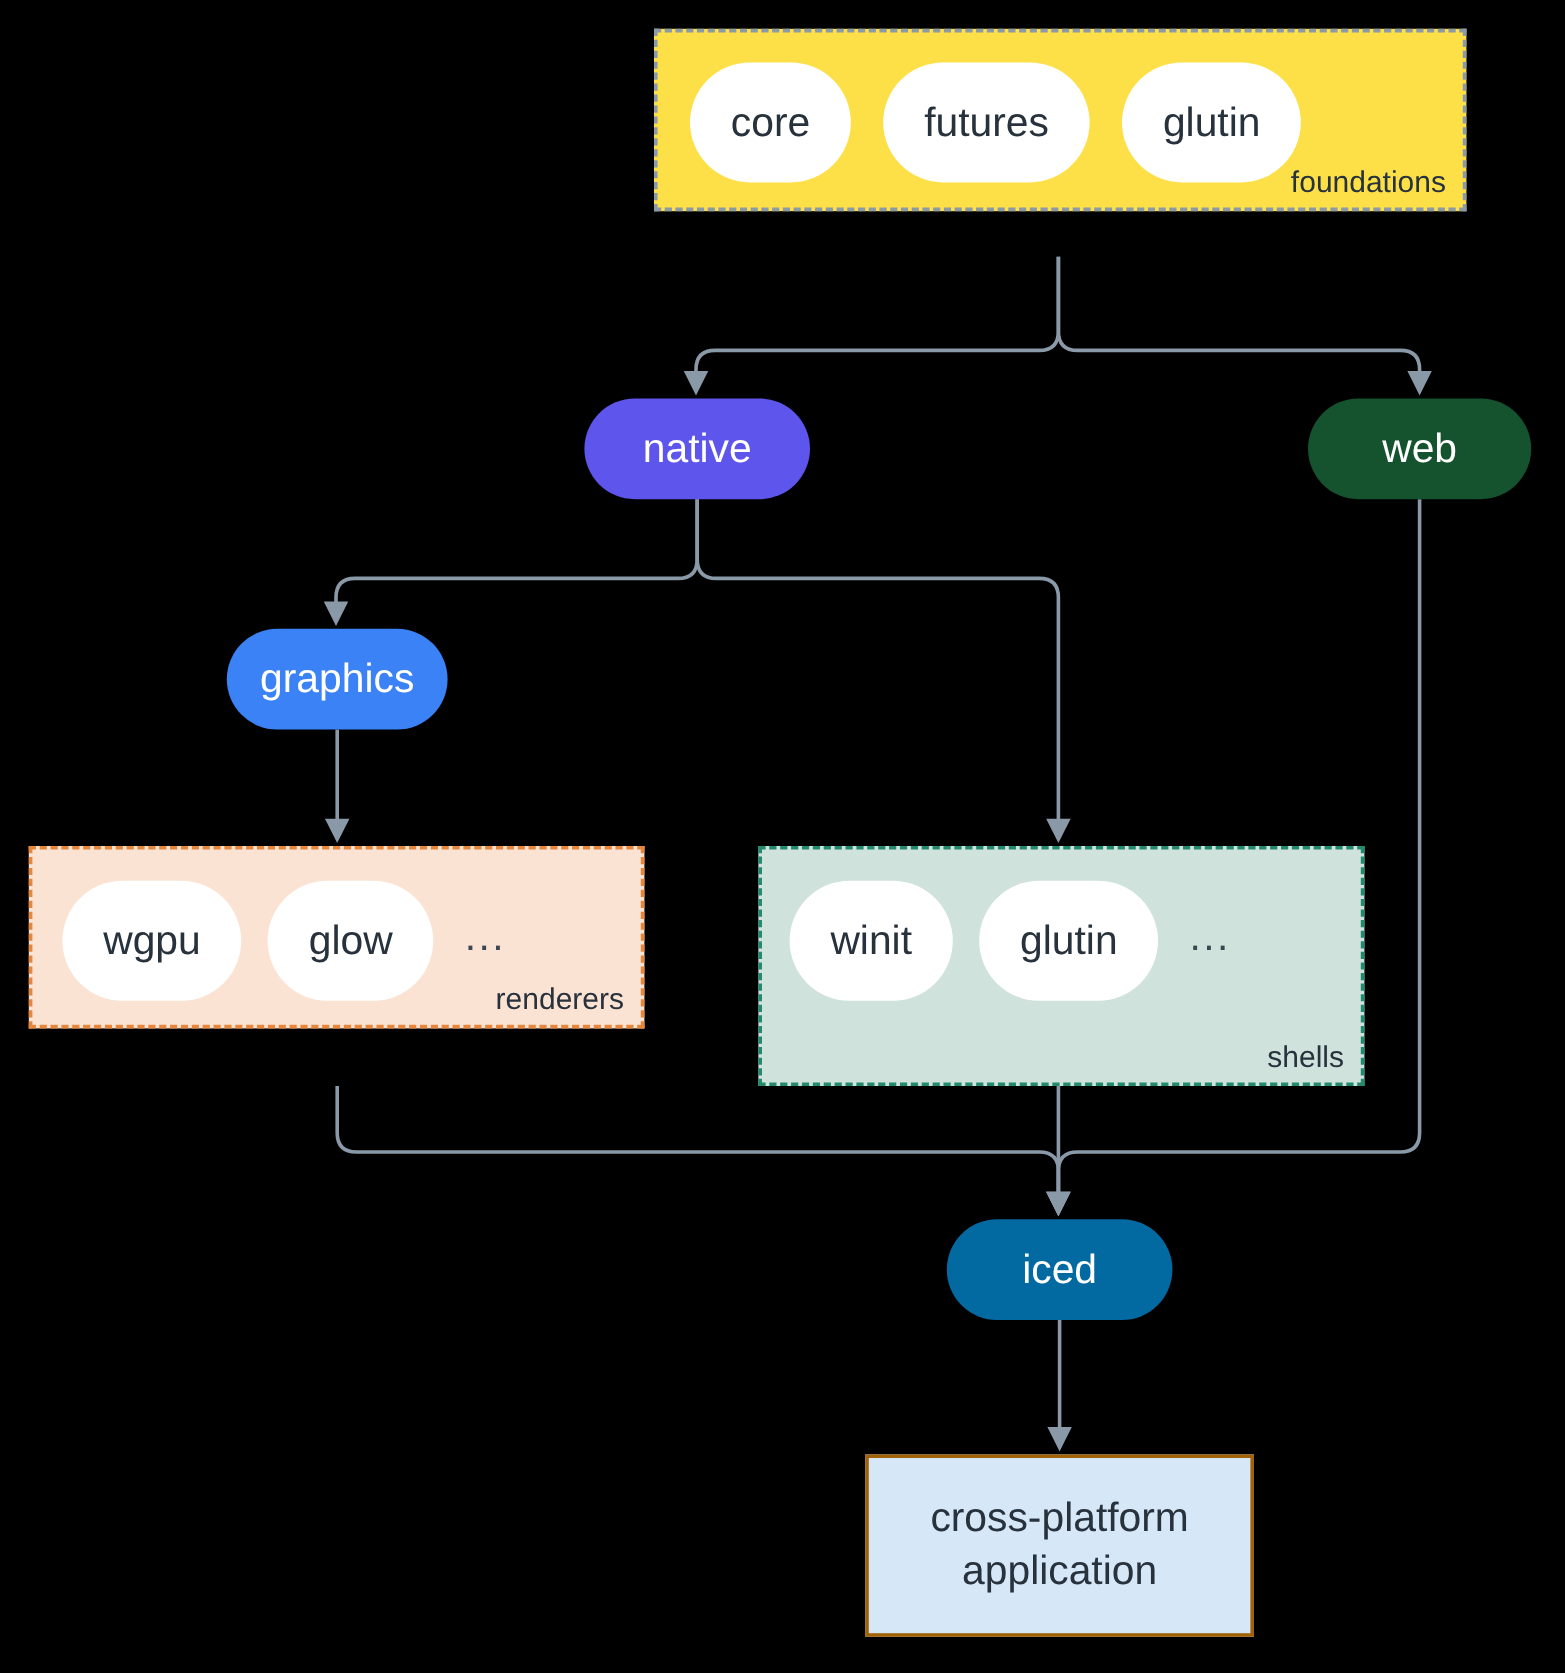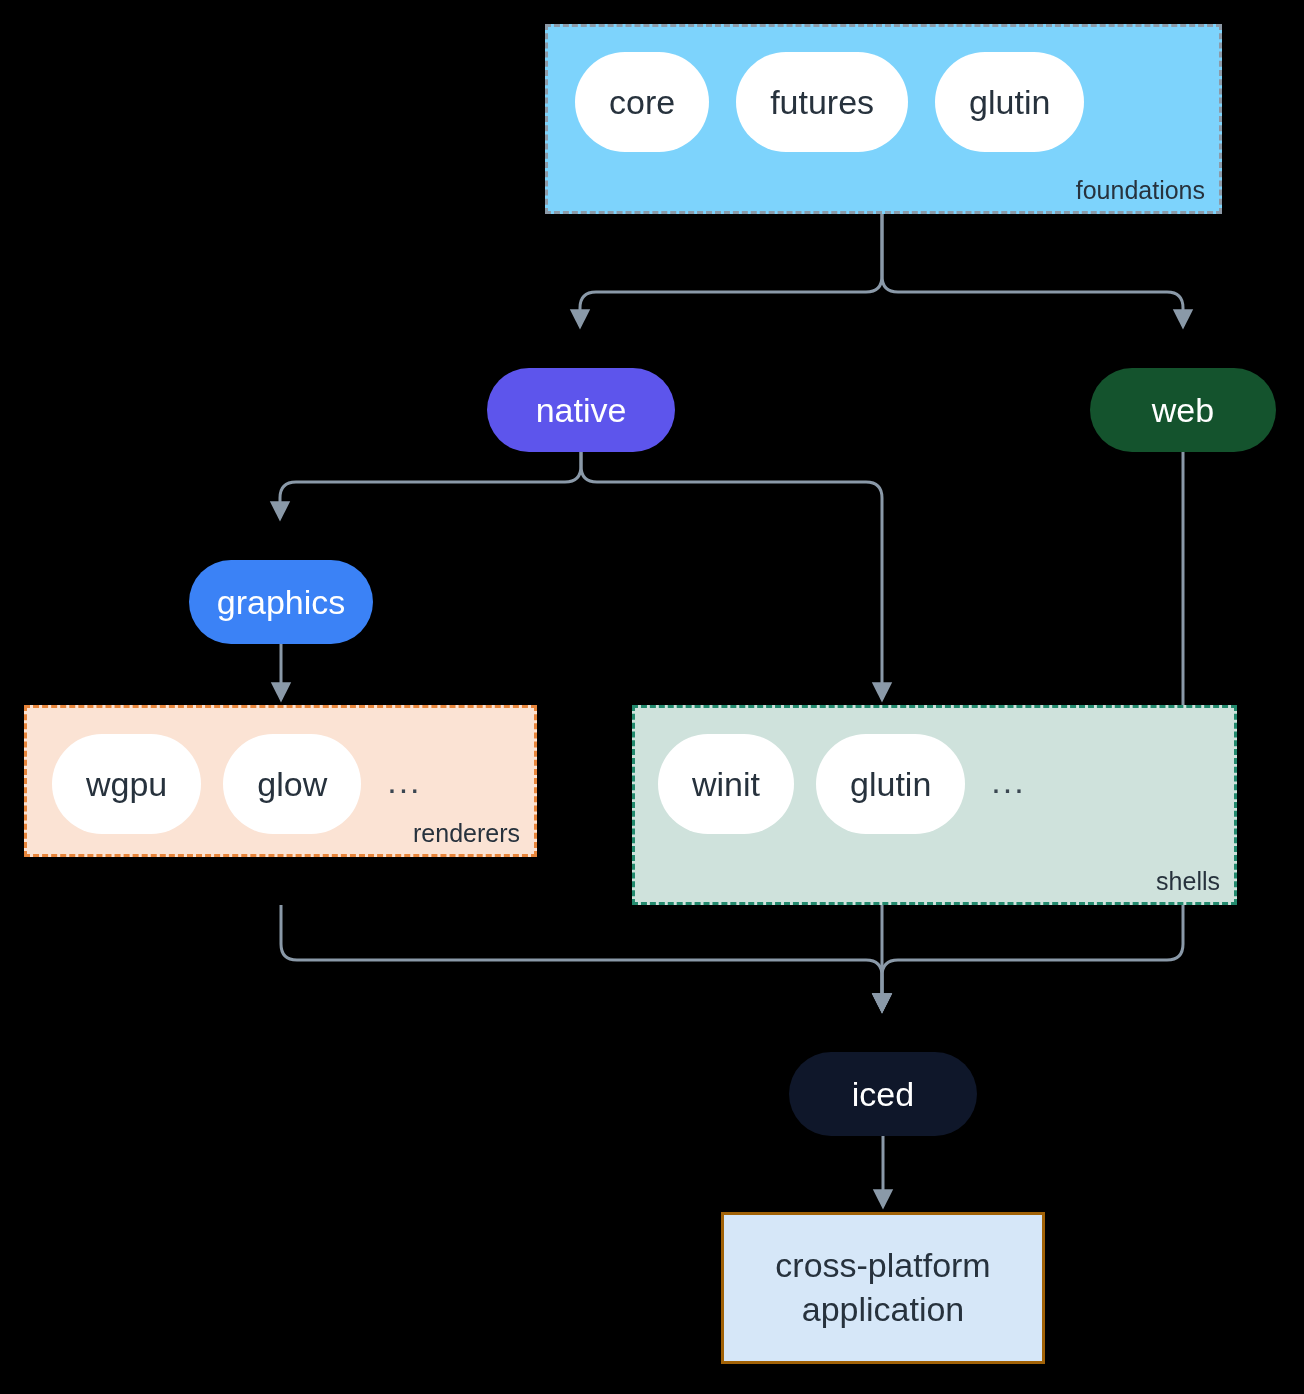--- a/index.html
+++ b/index.html
@@ -46,39 +46,39 @@
     white-space: nowrap;
     line-height: 1;
   }
   .cluster-items {
     position: absolute;
     display: flex;
     align-items: center;
   }
 
   #cluster-foundations {
-    left: 545px; top: 24px; width: 677px; height: 190px;
-    background: #7dd3fc;
+    left: 545px; top: 24px; width: 677px; height: 152px;
+    background: #fde047;
     border-color: #8c9aa8;
   }
   #cluster-foundations .cluster-items {
     left: 27px; top: 25px; gap: 27px;
   }
 
   #cluster-renderers {
     left: 24px; top: 705px; width: 513px; height: 152px;
     background: #fbe3d4;
     border-color: #e8863c;
   }
   #cluster-renderers .cluster-items {
     left: 25px; top: 26px; gap: 22px;
   }
 
   #cluster-shells {
-    left: 632px; top: 705px; width: 605px; height: 200px;
+    left: 632px; top: 705px; width: 505px; height: 200px;
     background: #cfe2dc;
     border-color: #238a6e;
   }
   #cluster-shells .cluster-items {
     left: 23px; top: 26px; gap: 22px;
   }
 
   
   .pill-white {
     background: #ffffff;
@@ -106,26 +106,25 @@
   .node-pill {
     position: absolute;
     border-radius: 999px;
     display: flex;
     align-items: center;
     justify-content: center;
     color: #ffffff;
     font-size: 34px;
     line-height: 1;
     white-space: nowrap;
-    margin-top: 36px;
   }
   #node-native { left: 487px; top: 332px; width: 188px; height: 84px; background: #5d55ec; }
   #node-web    { left: 1090px; top: 332px; width: 186px; height: 84px; background: #14532d; }
   #node-graphics { left: 189px; top: 524px; width: 184px; height: 84px; background: #3b82f6; }
-  #node-iced   { left: 789px; top: 1016px; width: 188px; height: 84px; background: #0f172a; }
+  #node-iced   { left: 789px; top: 1016px; width: 188px; height: 84px; background: #0369a1; }
 
   
   #node-application {
     position: absolute;
     left: 721px; top: 1212px; width: 324px; height: 152px;
     background: #d6e7f8;
     border: 3px solid #a16207;
     display: flex;
     flex-direction: column;
     align-items: center;

